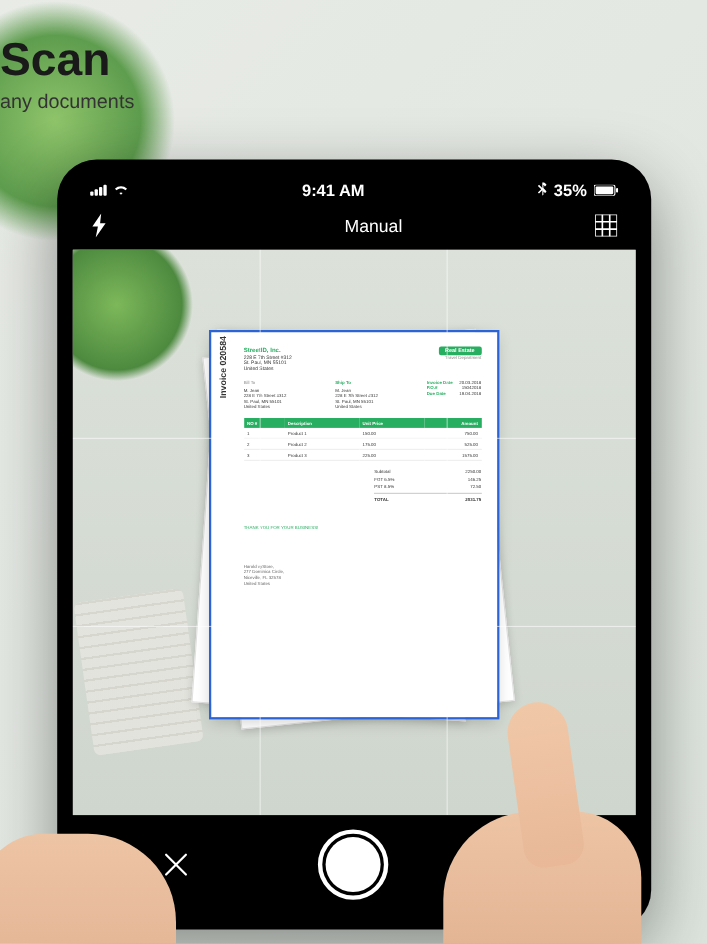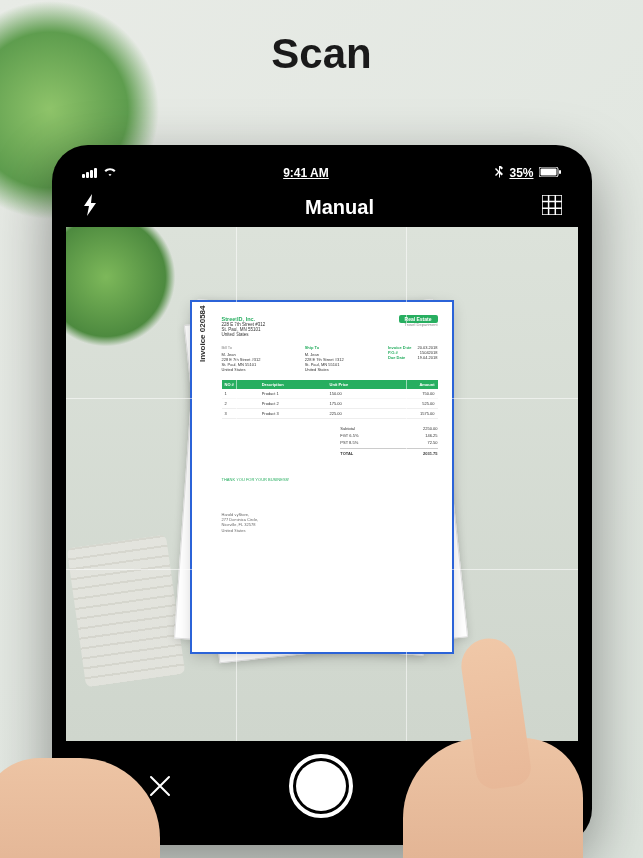--- a/index.html
+++ b/index.html
@@ -6,21 +6,20 @@
 body {
   width: 643px;
   height: 858px;
   font-family: -apple-system, BlinkMacSystemFont, "Segoe UI", Helvetica, Arial, sans-serif;
   background: linear-gradient(135deg, #e8ebe6 0%, #dde4dd 100%);
   position: relative;
   overflow: hidden;
 }
 
 .promo-header {
-  text-align: center;
   padding: 30px 0 20px;
 }
 .promo-title {
   font-size: 42px;
   font-weight: 700;
   color: #1a1a1a;
 }
 .promo-subtitle {
   font-size: 18px;
   color: #333;
@@ -49,40 +48,39 @@
   flex-direction: column;
 }
 
 .status-bar {
   height: 28px;
   display: flex;
   align-items: center;
   justify-content: space-between;
   padding: 0 16px;
   color: #fff;
-  font-size: 12px;
+  font-size: 15px;
   font-weight: 600;
-  text-decoration: underline;
 }
 .status-left, .status-right { display: flex; align-items: center; gap: 6px; }
 .signal-bars { display: flex; gap: 1px; align-items: flex-end; }
 .bar { width: 3px; background: #fff; border-radius: 1px; }
 .b1{height:4px}.b2{height:6px}.b3{height:8px}.b4{height:10px}
 
 .app-header {
   height: 40px;
   display: flex;
   align-items: center;
   justify-content: space-between;
   padding: 0 16px;
   color: #fff;
 }
 .app-title {
-  font-size: 20px;
-  font-weight: 700;
+  font-size: 16px;
+  font-weight: 400;
   margin-left: 38px;
 }
 
 .hint-bar {
   background: rgba(120,120,120,0.85);
   color: #fff;
   text-align: center;
   padding: 10px;
   font-size: 14px;
 }
@@ -269,20 +267,21 @@
   z-index: -1;
 }
 </style>
 </head>
 <body>
 
 <div class="bg-deco"></div>
 
 <div class="promo-header">
   <div class="promo-title">Scan</div>
+  <div class="promo-subtitle">any documents</div>
 </div>
 
 <div class="tablet">
   <div class="tablet-screen">
 
     <div class="status-bar">
       <div class="status-left">
         <span class="signal-bars">
           <span class="bar b1"></span>
             <span class="bar b2"></span>

